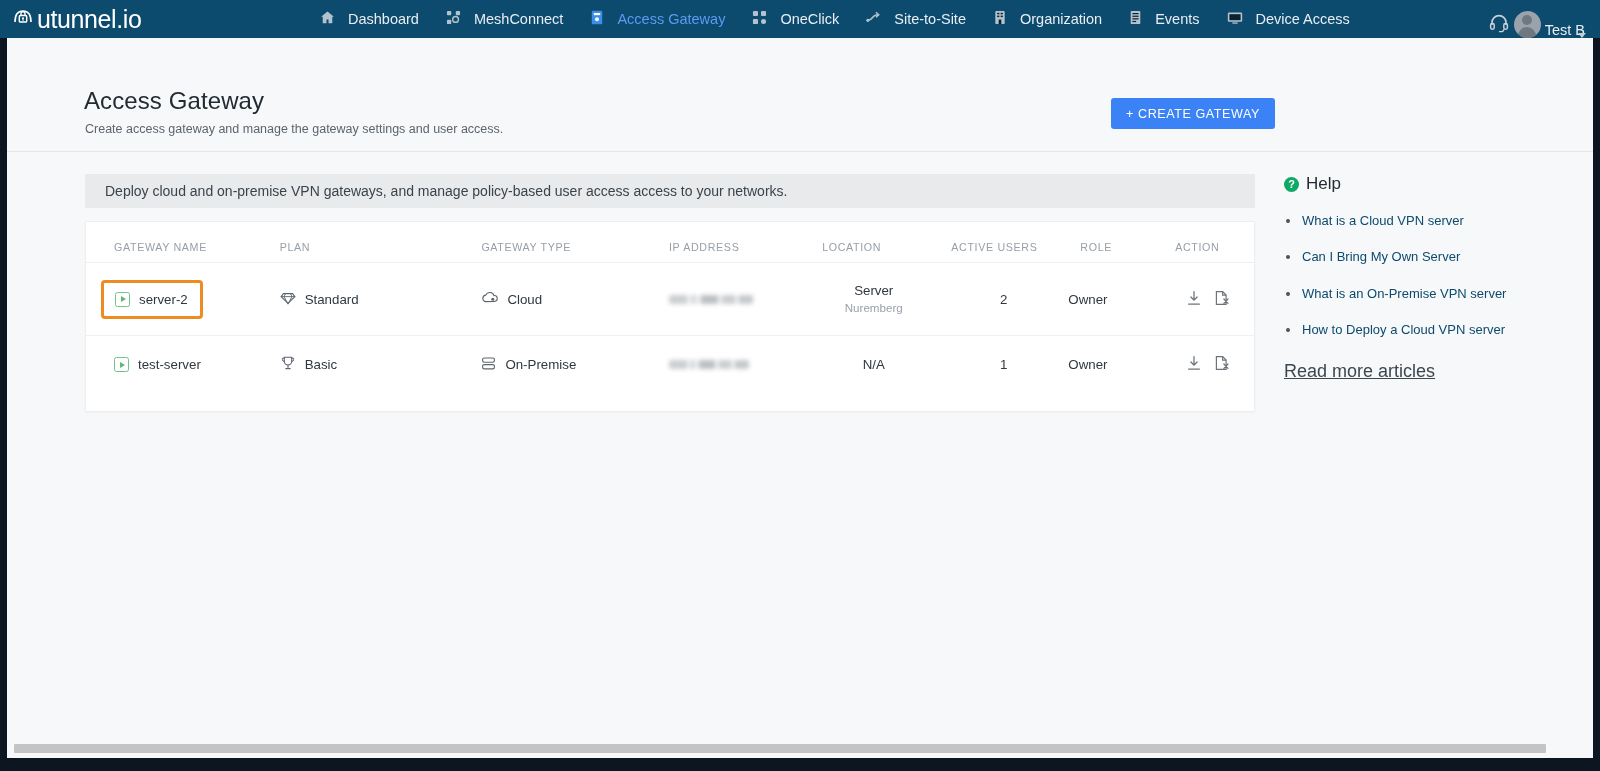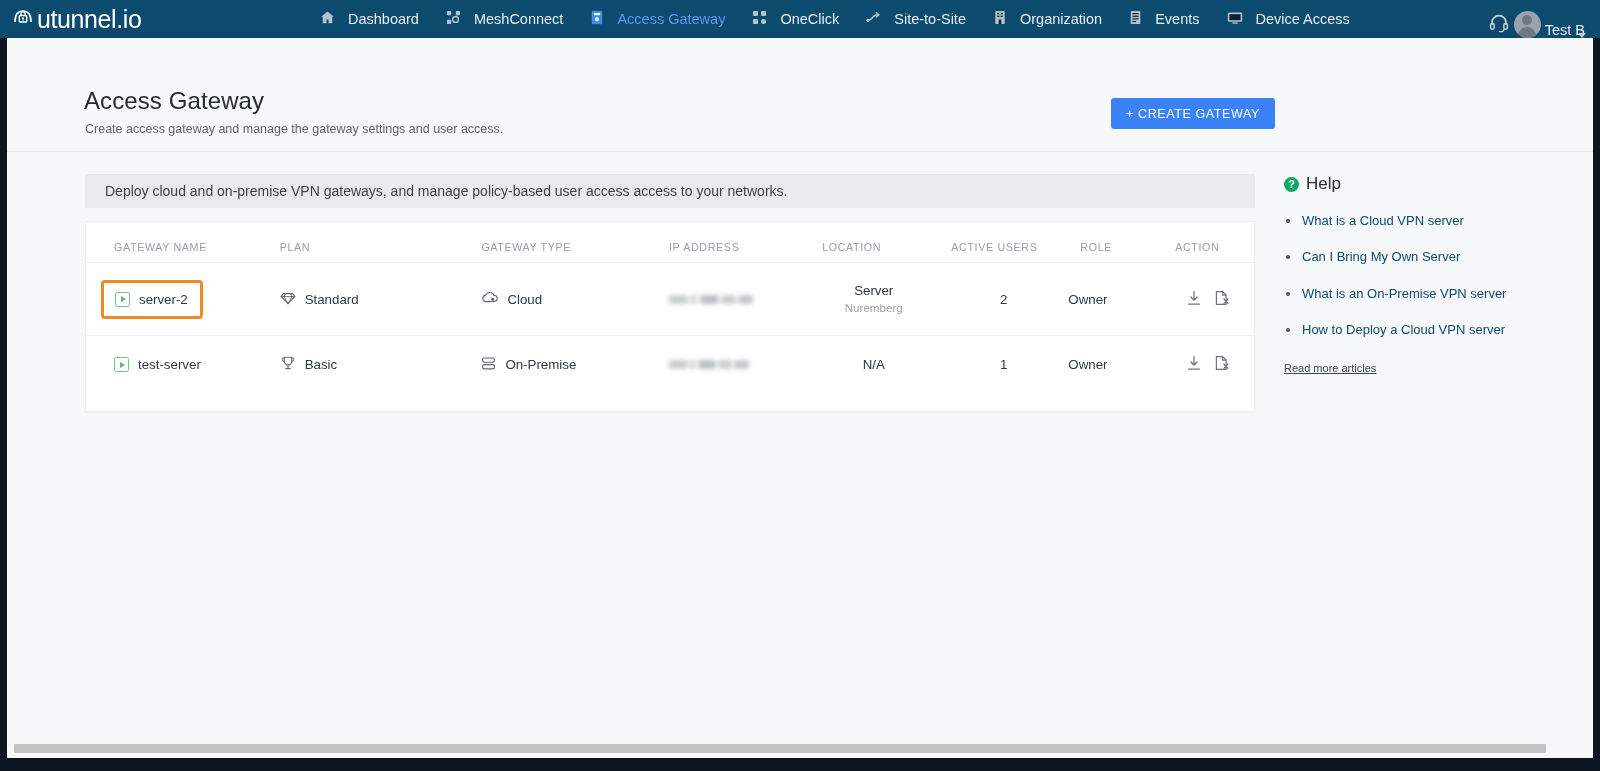--- a/index.html
+++ b/index.html
@@ -318,21 +318,21 @@
     content: "";
     position: absolute;
     left: 2px; top: 7px;
     width: 4px; height: 4px;
     border-radius: 50%;
     background: #4b545c;
   }
   .read-more {
     display: inline-block;
     margin-top: 3px;
-    font-size: 11px;
+    font-size: 18px;
     color: #3c4750;
     text-decoration: underline;
     cursor: pointer;
   }
 
   .hscroll {
     position: absolute;
     left: 7px; bottom: 5px;
     width: 1532px; height: 9px;
     background: #c4c4c4;

